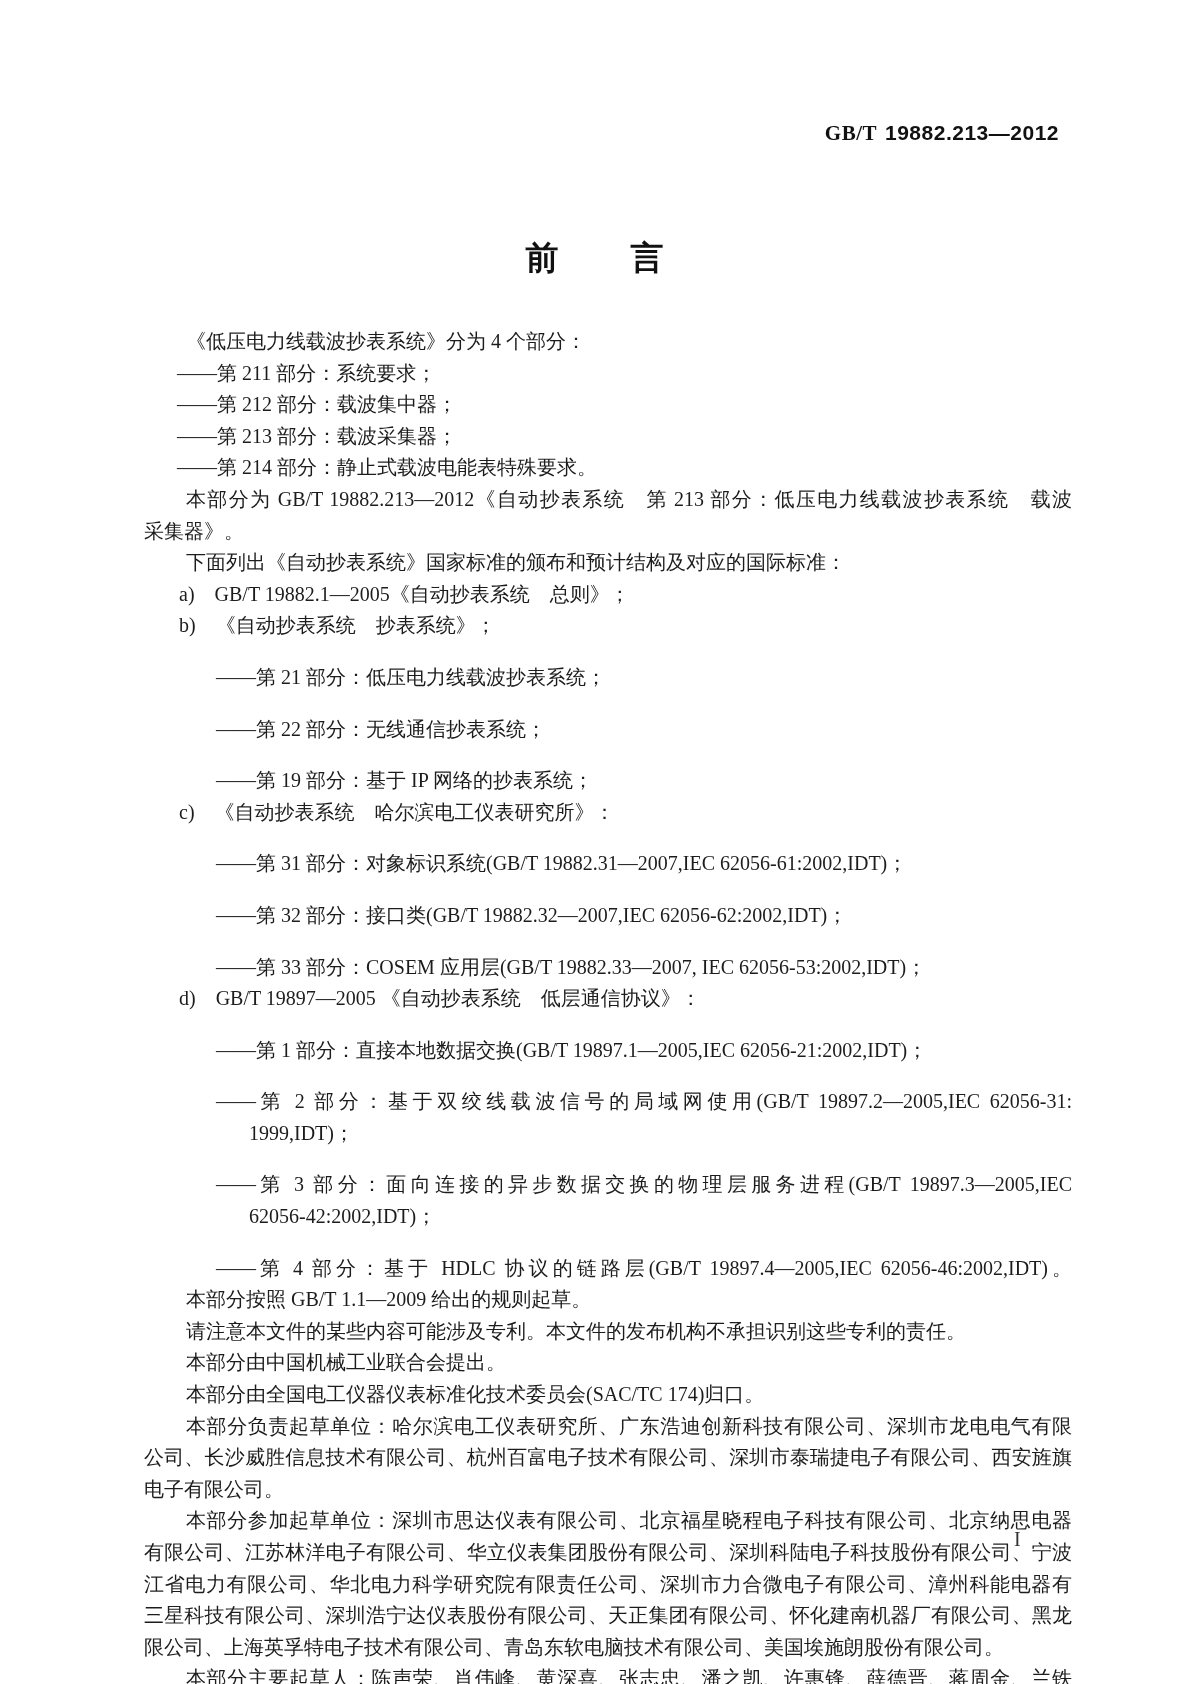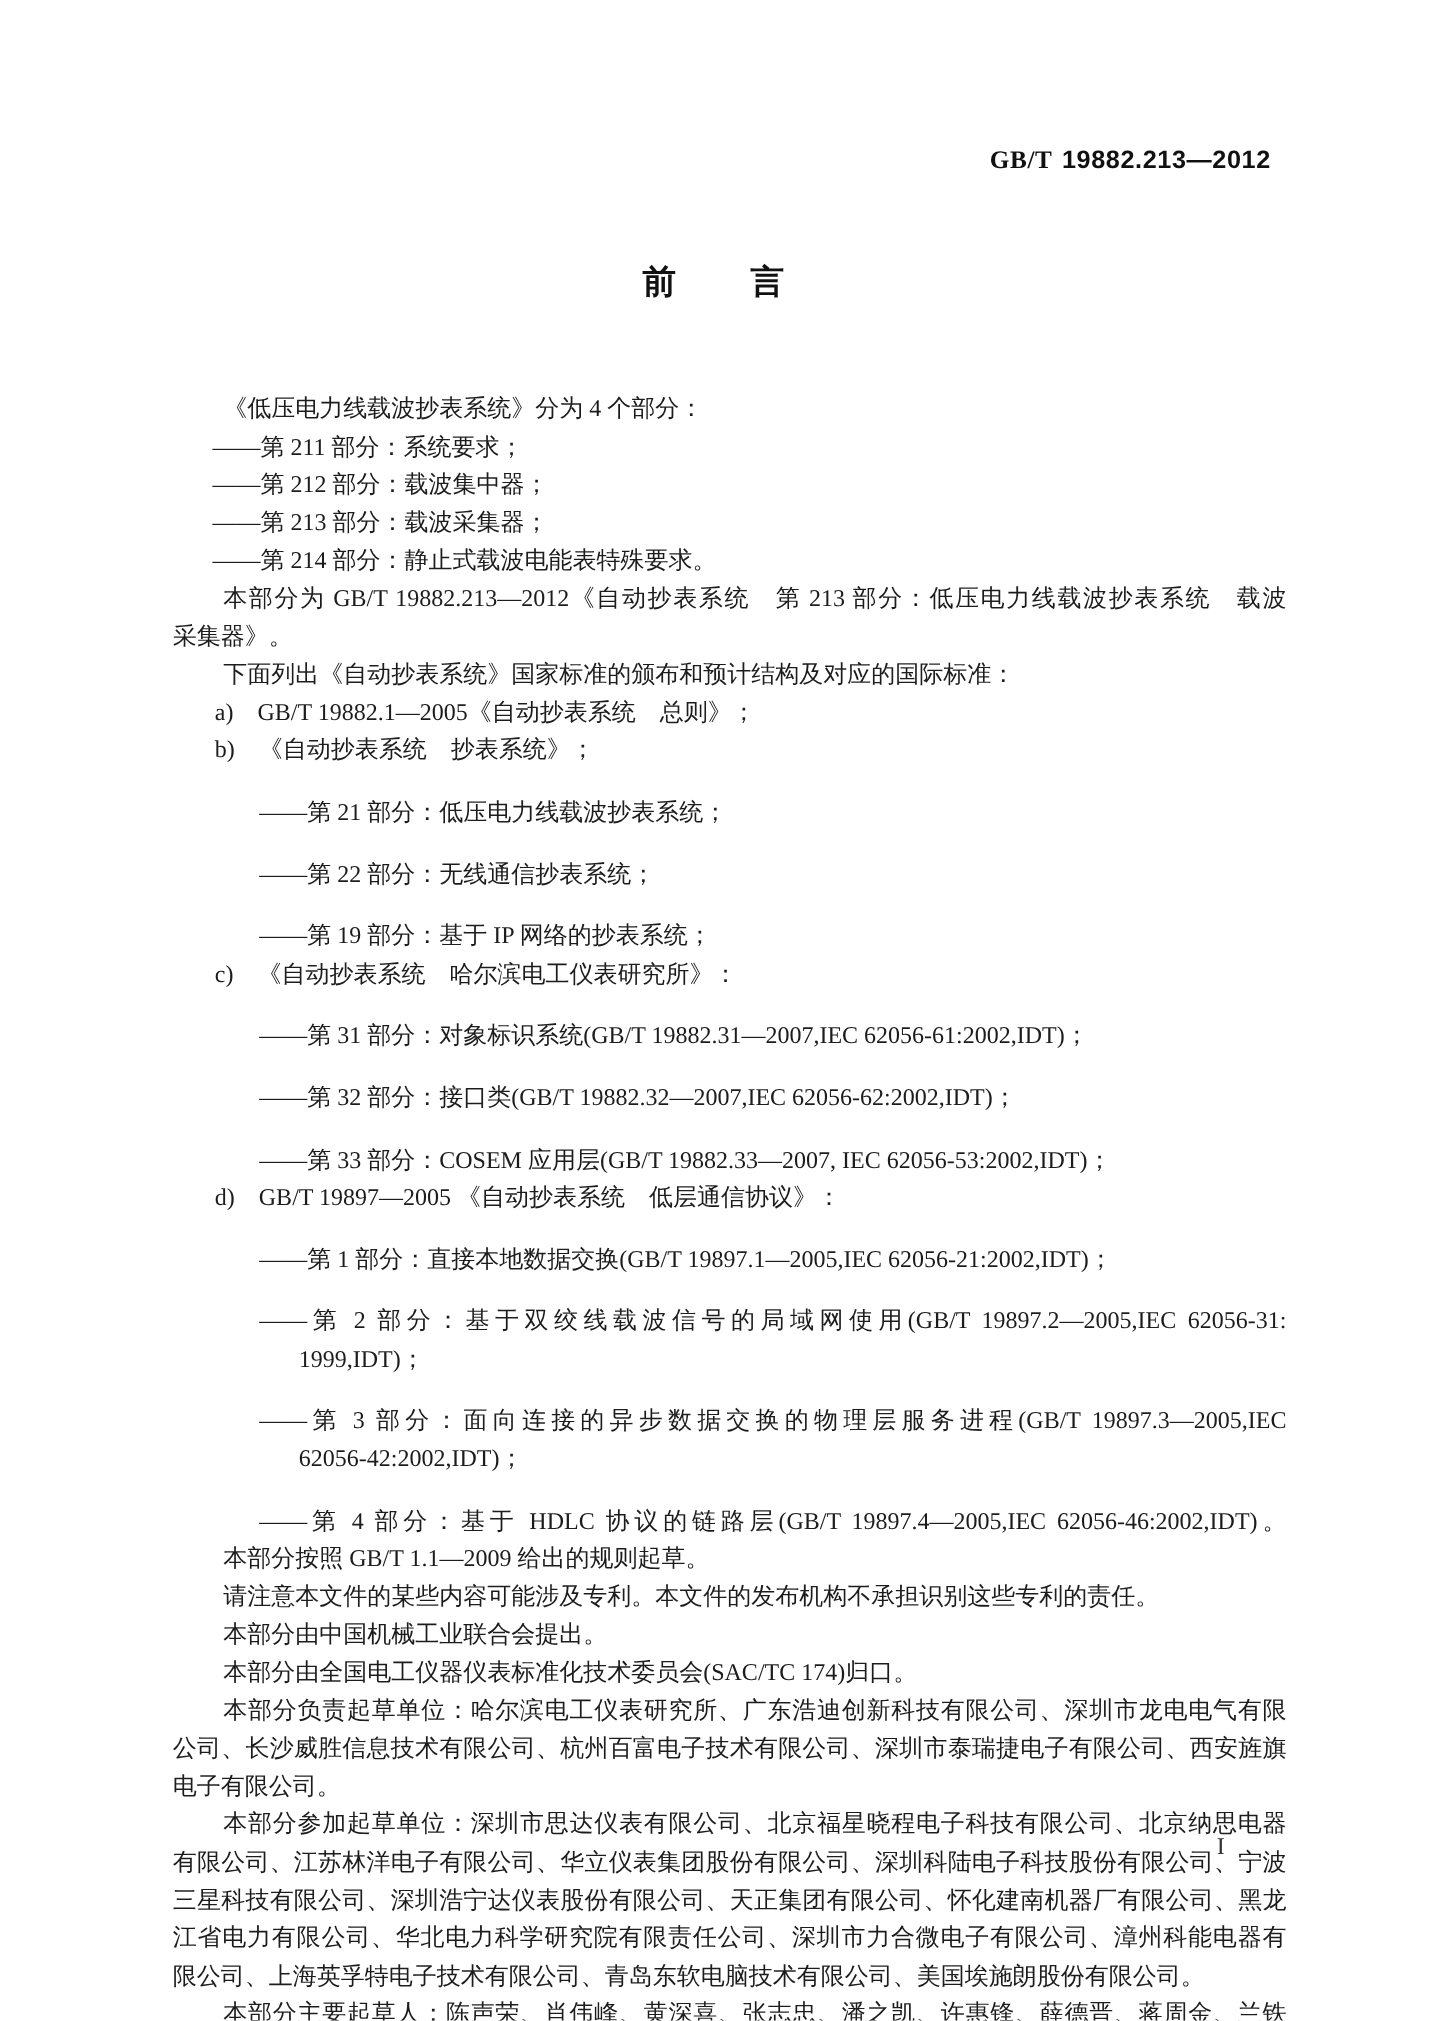--- a/index.html
+++ b/index.html
@@ -17,26 +17,26 @@
     font-size:21px;
     font-weight:700;
     letter-spacing:0.5px;
     white-space:nowrap;
     color:#111;
   }
   .std-code .prefix { font-family:"Liberation Serif","DejaVu Serif",serif; margin-right:8px; }
   .std-code .number { font-family:"Liberation Sans","DejaVu Sans",sans-serif; font-weight:600; }
   .doc-title {
     position:absolute;
-    top:216px; left:0; width:100%;
+    top:236px; left:0; width:100%;
     margin:0;
     text-align:center;
     font-family:"Liberation Sans","DejaVu Sans",sans-serif;
     font-weight:700;
-    font-size:28px;
+    font-size:33px;
     letter-spacing:2px;
     color:#111;
   }
   .body-text {
     position:absolute;
     left:144px; top:326px;
     width:928px;
     font-size:20px;
     line-height:31.6px;
     text-align:left;
@@ -93,22 +93,22 @@
       <div class="line d2 j">——第 4 部分：基于 HDLC 协议的链路层(GB/T 19897.4—2005,IEC 62056-46:2002,IDT)。</div>
       <div class="line p">本部分按照 GB/T 1.1—2009 给出的规则起草。</div>
       <div class="line p">请注意本文件的某些内容可能涉及专利。本文件的发布机构不承担识别这些专利的责任。</div>
       <div class="line p">本部分由中国机械工业联合会提出。</div>
       <div class="line p">本部分由全国电工仪器仪表标准化技术委员会(SAC/TC 174)归口。</div>
       <div class="line p j">本部分负责起草单位：哈尔滨电工仪表研究所、广东浩迪创新科技有限公司、深圳市龙电电气有限</div>
       <div class="line flow j">公司、长沙威胜信息技术有限公司、杭州百富电子技术有限公司、深圳市泰瑞捷电子有限公司、西安旌旗</div>
       <div class="line flow">电子有限公司。</div>
       <div class="line p j">本部分参加起草单位：深圳市思达仪表有限公司、北京福星晓程电子科技有限公司、北京纳思电器</div>
       <div class="line flow j">有限公司、江苏林洋电子有限公司、华立仪表集团股份有限公司、深圳科陆电子科技股份有限公司、宁波</div>
+      <div class="line flow j">江省电力有限公司、华北电力科学研究院有限责任公司、深圳市力合微电子有限公司、漳州科能电器有</div>
       <div class="line flow j">三星科技有限公司、深圳浩宁达仪表股份有限公司、天正集团有限公司、怀化建南机器厂有限公司、黑龙</div>
-      <div class="line flow j">江省电力有限公司、华北电力科学研究院有限责任公司、深圳市力合微电子有限公司、漳州科能电器有</div>
       <div class="line flow">限公司、上海英孚特电子技术有限公司、青岛东软电脑技术有限公司、美国埃施朗股份有限公司。</div>
       <div class="line p j">本部分主要起草人：陈声荣、肖伟峰、黄深喜、张志忠、潘之凯、许惠锋、薛德晋、蒋周金、兰铁岩、</div>
       <div class="line flow">关文举、胡亚军、郭永林、徐茂林、胡生、王兆宏、姚礼本、易思杏、袁瑞铭、黎洪、张绍衡、戴恋。</div>
     </div>
 
   <div class="page-number">I</div>
 
 </div>
 
 </body></html>

